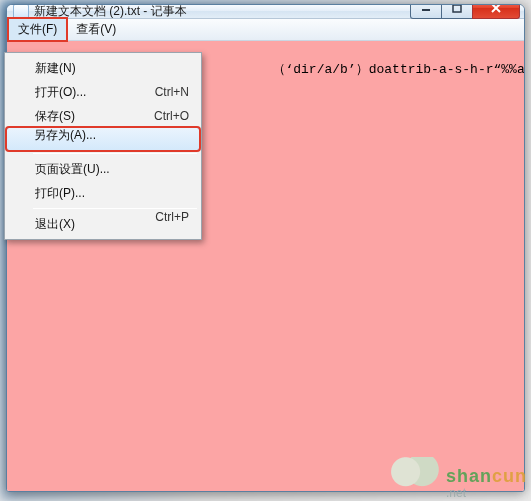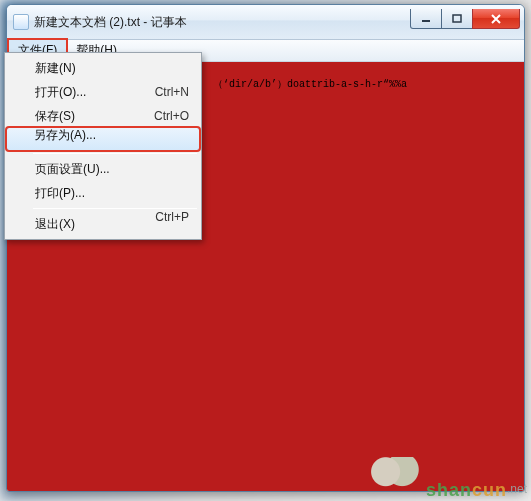--- a/index.html
+++ b/index.html
@@ -23,21 +23,21 @@
     left: 6px; top: 4px;
     width: 519px; height: 488px;
     background: #fff;
     border: 1px solid #5a7fa0;
     border-radius: 6px 6px 3px 3px;
     box-shadow: 0 2px 12px rgba(0,0,0,0.4);
     overflow: hidden;
     display: flex; flex-direction: column;
   }
   .titlebar {
-    height: 35px;
+    height: 14px;
     background: linear-gradient(to bottom, #f7fbff 0%, #e4eef8 45%, #d5e4f2 46%, #e2edf7 100%);
     display: flex; align-items: center;
     padding: 0 4px 0 6px;
     border-bottom: 1px solid #b6c7d8;
   }
   .app-icon {
     width:16px; height:16px;
     background: linear-gradient(#fff,#cde4fb);
     border:1px solid #8fb4d6;
     border-radius:2px;
@@ -85,24 +85,24 @@
     border-bottom:1px solid #d6e8f7;
     margin:-1px 0 -1px -1px;
     position:relative; z-index:3;
   }
   .hl-red {
     outline:2px solid #e03a2a;
     outline-offset:-1px;
   }
   .editor {
     flex:1;
-    background:#b91c1c;
+    background:#fca5a5;
     padding:4px 8px;
     font-family:"SimSun","NSimSun","Courier New",monospace;
-    font-size:10px;
+    font-size:13px;
     color:#000;
     white-space:pre;
     position:relative;
   }
   .dropdown {
     position:absolute;
     left:4px; top:52px;
     width:198px;
     background:#f2f2f2;
     border:1px solid #9aa4ae;
@@ -138,21 +138,21 @@
     display:flex; align-items:flex-end; gap:4px;
     opacity:0.85;
   }
   .wm-logo {
     width:52px; height:42px;
     background:
       radial-gradient(circle at 30% 35%, #dbeedd 0 14px, transparent 15px),
       radial-gradient(circle at 62% 30%, #c8e4cb 0 16px, transparent 17px);
   }
   .wm-text {
-    display:flex; flex-direction:row; align-items:flex-start;
+    display:flex; flex-direction:column; align-items:flex-start;
     font-family:Arial,sans-serif;
     line-height:1;
   }
   .wm-main { font-size:18px; font-weight:bold; letter-spacing:1px; }
   .wm-g { color:#4aa24e; }
   .wm-o { color:#dca034; }
   .wm-sub { font-size:12px; color:#9aa; margin-top:2px; }
 </style>
 </head>
 <body>
@@ -178,21 +178,21 @@
       <div class="win-btn close">
         <svg width="12" height="10">
             <path d="M2 1 L10 9 M10 1 L2 9" stroke="#fff" stroke-width="2"></path>
           </svg>
       </div>
     </div>
   </div>
 
   <div class="menubar">
     <div class="menu-item open hl-red">文件(F)</div>
-    <div class="menu-item">帮助(H)</div>
+    <div class="menu-item">查看(V)</div>
   </div>
 
   <div class="editor">
     <span style="visibility:hidden">XXXXXXXXXXXXXXXXXXXXXXXXXXXXX</span><span>（‘dir/a/b’）doattrib-a-s-h-r“%%a</span>
   </div>
 
 </div>
 
 <div class="dropdown">
   <div class="dd-row">

